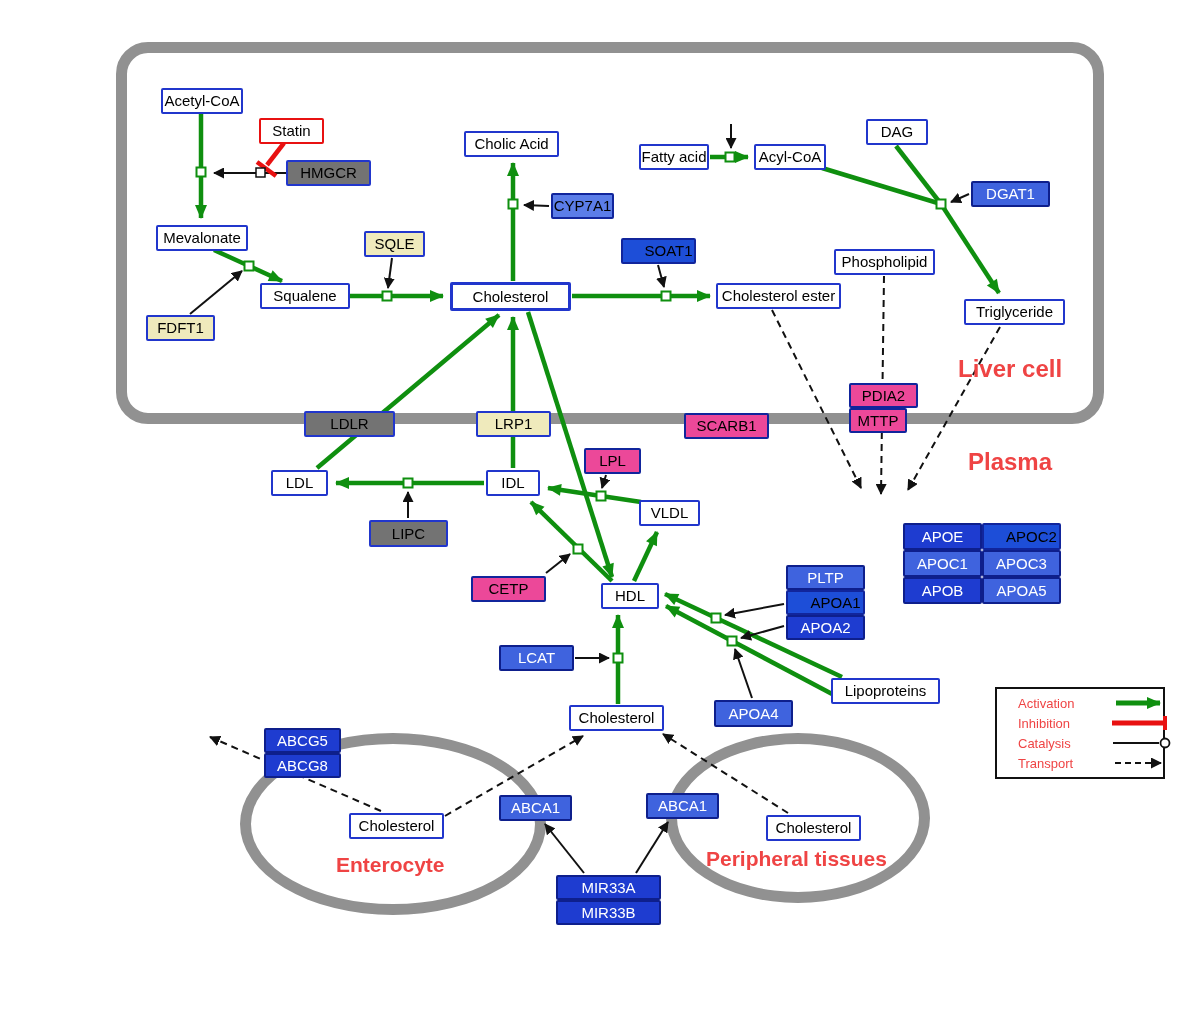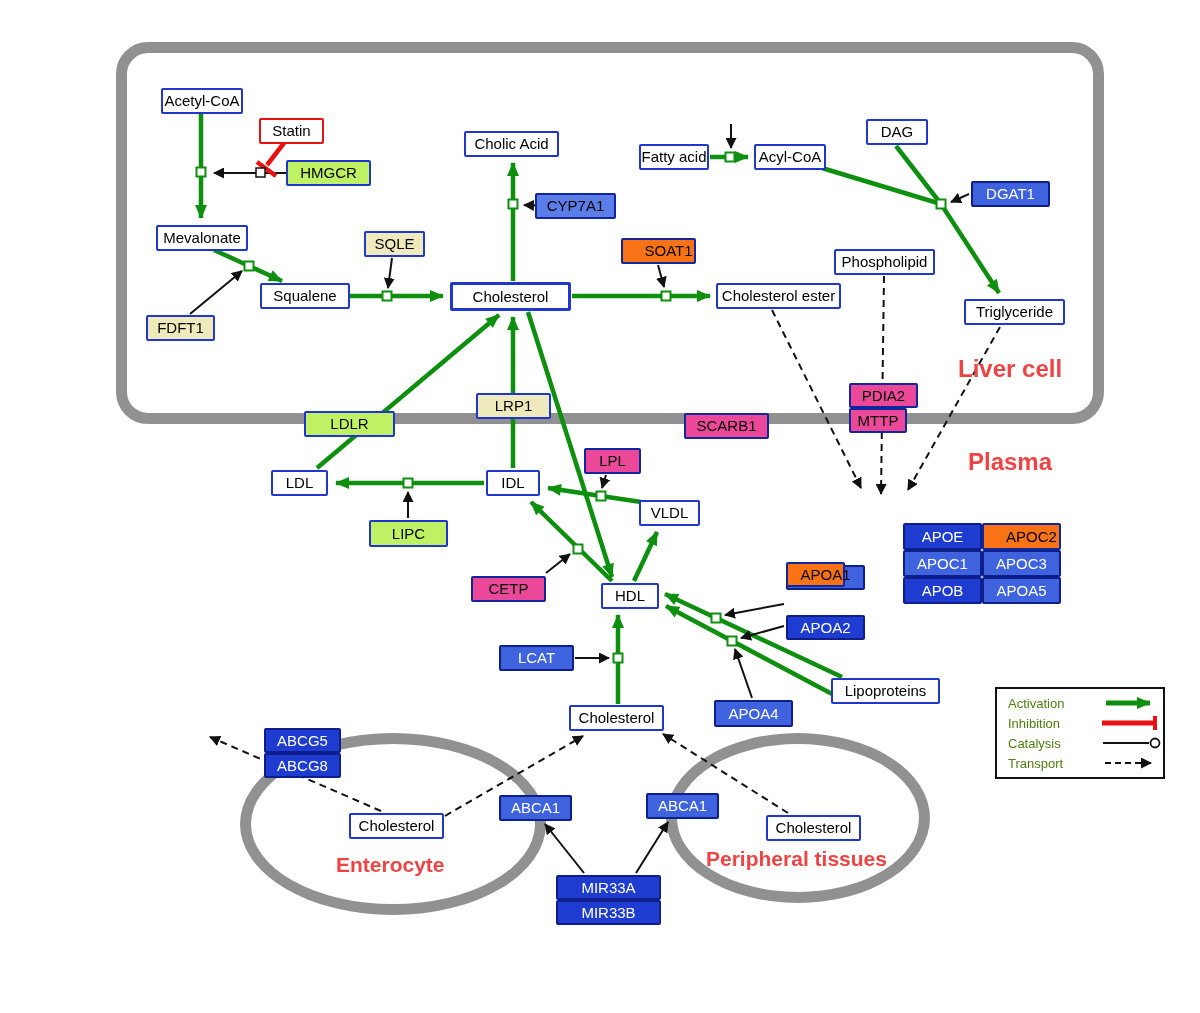--- a/index.html
+++ b/index.html
@@ -7,32 +7,32 @@
   .membrane-rect{position:absolute;left:116px;top:42px;width:966px;height:360px;border:11px solid #919191;border-radius:32px;z-index:0;}
   .ellipse{position:absolute;border:11px solid #919191;border-radius:50%;z-index:0;}
   .ellipse.enterocyte{left:240px;top:733px;width:284px;height:160px;}
   .ellipse.peripheral{left:666px;top:733px;width:242px;height:148px;}
   svg.edges{position:absolute;left:0;top:0;z-index:1;}
   .node{position:absolute;display:flex;align-items:center;justify-content:center;
         font-size:15px;line-height:1.05;text-align:center;box-sizing:border-box;
         background:#fff;border:2px solid #2136cc;border-radius:2px;color:#000;z-index:2;cursor:pointer;}
   .met-strong{border-width:3px;}
   .statin{border-color:#e81111;}
-  .yellow{background:#bef264;}
+  .yellow{background:#737373;}
   .paleyellow{background:#efeabc;}
   .blue-soft{background:#5b7de8;border-color:#11259c;}
-  .blue-light{background:#f97316;border-color:#11259c;padding-left:20px;}
+  .blue-light{background:#1d4ed8;border-color:#11259c;padding-left:20px;}
   .blue-pale{background:#ec4899;border-color:#11259c;}
   .blue-mid{background:#3f63de;border-color:#0e1f8c;color:#fff;}
   .blue-dark{background:#1e3cd0;border-color:#0e1f8c;color:#fff;}
   .region-label{position:absolute;color:#ef4444;font-weight:bold;z-index:3;}
   .legend{position:absolute;left:995px;top:687px;width:166px;background:#fff;
           border:2px solid #111;z-index:3;padding:4px 0;}
   .legend-row{display:flex;align-items:center;justify-content:space-between;
-              padding:2px 11px;font-size:13px;color:#4d7c0f;gap:40px;}
+              padding:2px 21px;font-size:13px;color:#ef4444;gap:40px;}
   .legend-row svg{flex:0 0 auto;}
 </style>
 </head>
 <body>
 
 <div class="canvas">
 
   <div class="membrane-rect"></div>
   <div class="ellipse enterocyte"></div>
   <div class="ellipse peripheral"></div>
@@ -126,46 +126,46 @@
   <div class="region-label" style="left:706px;top:847px;font-size:21px">Peripheral tissues</div>
 
   <div class="node" style="left:161px;top:88px;width:82px;height:26px">Acetyl-CoA</div>
   <div class="node statin" style="left:259px;top:118px;width:65px;height:26px">Statin</div>
   <div class="node yellow" style="left:286px;top:160px;width:85px;height:26px">HMGCR</div>
   <div class="node" style="left:156px;top:225px;width:92px;height:26px">Mevalonate</div>
   <div class="node paleyellow" style="left:146px;top:315px;width:69px;height:26px">FDFT1</div>
   <div class="node" style="left:260px;top:283px;width:90px;height:26px">Squalene</div>
   <div class="node paleyellow" style="left:364px;top:231px;width:61px;height:26px">SQLE</div>
   <div class="node" style="left:464px;top:131px;width:95px;height:26px">Cholic Acid</div>
-  <div class="node blue-soft" style="left:535px;top:193px;width:81px;height:26px">CYP7A1</div>
+  <div class="node blue-soft" style="left:551px;top:193px;width:63px;height:26px">CYP7A1</div>
   <div class="node met-strong" style="left:450px;top:282px;width:121px;height:29px">Cholesterol</div>
   <div class="node blue-light" style="left:621px;top:238px;width:75px;height:26px">SOAT1</div>
   <div class="node" style="left:716px;top:283px;width:125px;height:26px">Cholesterol ester</div>
   <div class="node" style="left:639px;top:144px;width:70px;height:26px">Fatty acid</div>
   <div class="node" style="left:754px;top:144px;width:72px;height:26px">Acyl-CoA</div>
   <div class="node" style="left:866px;top:119px;width:62px;height:26px">DAG</div>
   <div class="node blue-mid" style="left:971px;top:181px;width:79px;height:26px">DGAT1</div>
   <div class="node" style="left:834px;top:249px;width:101px;height:26px">Phospholipid</div>
   <div class="node" style="left:964px;top:299px;width:101px;height:26px">Triglyceride</div>
   <div class="node blue-pale" style="left:849px;top:383px;width:69px;height:25px">PDIA2</div>
   <div class="node blue-pale" style="left:849px;top:408px;width:58px;height:25px">MTTP</div>
 
   <div class="node yellow" style="left:304px;top:411px;width:91px;height:26px">LDLR</div>
-  <div class="node paleyellow" style="left:476px;top:393px;width:75px;height:26px">LRP1</div>
+  <div class="node paleyellow" style="left:476px;top:411px;width:75px;height:26px">LRP1</div>
   <div class="node blue-pale" style="left:684px;top:413px;width:85px;height:26px">SCARB1</div>
 
   <div class="node" style="left:271px;top:470px;width:57px;height:26px">LDL</div>
   <div class="node" style="left:486px;top:470px;width:54px;height:26px">IDL</div>
   <div class="node blue-pale" style="left:584px;top:448px;width:57px;height:26px">LPL</div>
   <div class="node" style="left:639px;top:500px;width:61px;height:26px">VLDL</div>
   <div class="node yellow" style="left:369px;top:520px;width:79px;height:27px">LIPC</div>
   <div class="node blue-pale" style="left:471px;top:576px;width:75px;height:26px">CETP</div>
   <div class="node" style="left:601px;top:583px;width:58px;height:26px">HDL</div>
   <div class="node blue-mid" style="left:786px;top:565px;width:79px;height:25px">PLTP</div>
-  <div class="node blue-light" style="left:786px;top:562px;width:59px;height:25px">APOA1</div>
+  <div class="node blue-light" style="left:786px;top:590px;width:79px;height:25px">APOA1</div>
   <div class="node blue-dark" style="left:786px;top:615px;width:79px;height:25px">APOA2</div>
   <div class="node blue-mid" style="left:499px;top:645px;width:75px;height:26px">LCAT</div>
   <div class="node blue-mid" style="left:714px;top:700px;width:79px;height:27px">APOA4</div>
   <div class="node" style="left:831px;top:678px;width:109px;height:26px">Lipoproteins</div>
 
   <div class="node blue-dark" style="left:903px;top:523px;width:79px;height:27px">APOE</div>
   <div class="node blue-light" style="left:982px;top:523px;width:79px;height:27px">APOC2</div>
   <div class="node blue-mid" style="left:903px;top:550px;width:79px;height:27px">APOC1</div>
   <div class="node blue-mid" style="left:982px;top:550px;width:79px;height:27px">APOC3</div>
   <div class="node blue-dark" style="left:903px;top:577px;width:79px;height:27px">APOB</div>

